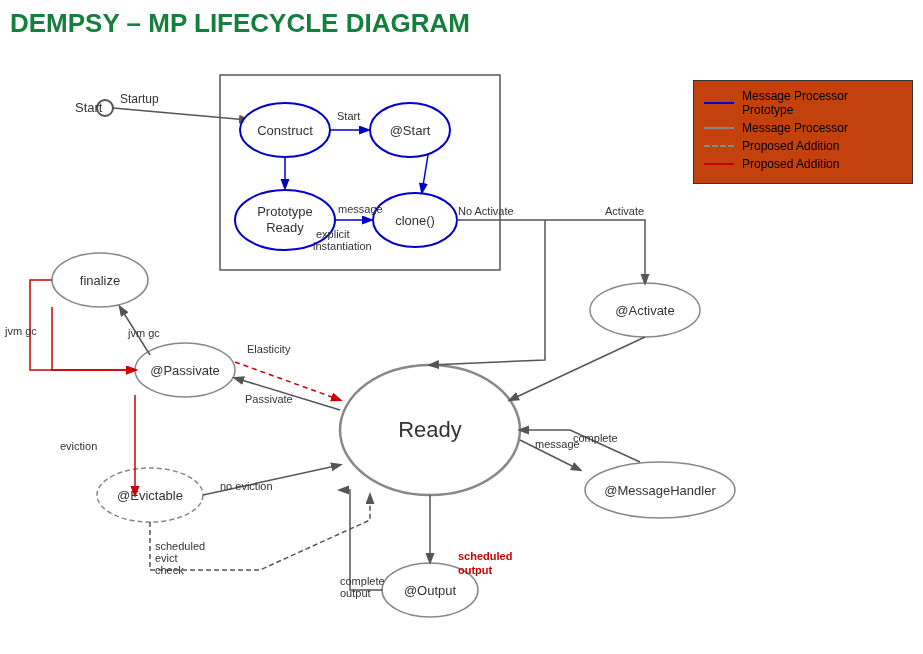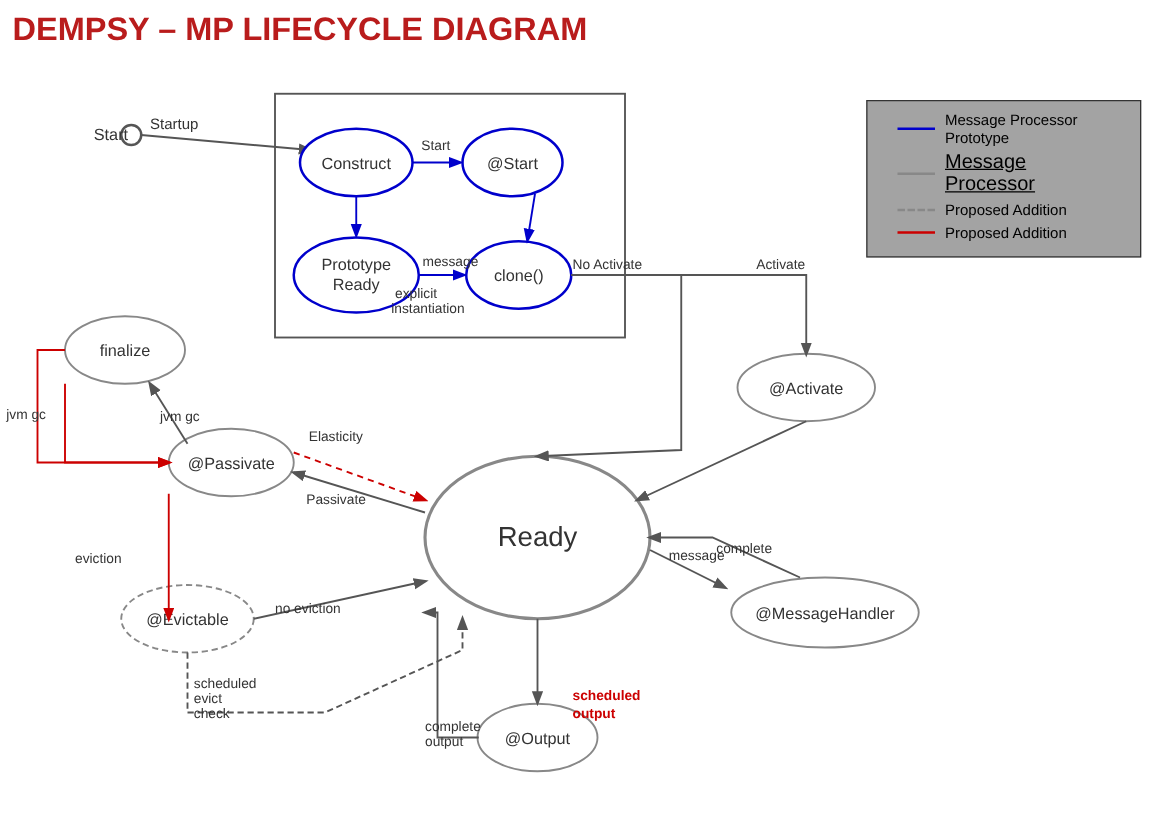--- a/index.html
+++ b/index.html
@@ -10,38 +10,38 @@
       font-family: Arial, sans-serif;
       overflow: hidden;
       position: relative;
     }
     .title {
       position: absolute;
       top: 8px;
       left: 10px;
       font-size: 26px;
       font-weight: bold;
-      color: #b91c1c;
+      color: #15803d;
     }
     svg {
       position: absolute;
       top: 0;
       left: 0;
       width: 923px;
       height: 654px;
     }
     .legend-box {
       position: absolute;
       top: 80px;
       right: 10px;
       width: 220px;
       border: 1px solid #333;
-      padding: 8px 24px;
+      padding: 8px 10px;
       font-size: 12px;
-      background: #a3a3a3;
+      background: #c2410c;
     }
     .legend-item {
       display: flex;
       align-items: center;
       margin-bottom: 4px;
     }
     .legend-line {
       width: 30px;
       height: 2px;
       margin-right: 8px;
@@ -190,21 +190,21 @@
 
 </svg>
 
 <div class="legend-box">
   <div class="legend-item">
     <div class="legend-line blue-solid"></div>
     <span style="font-size:12px;">Message Processor Prototype</span>
   </div>
   <div class="legend-item">
     <div class="legend-line gray-solid"></div>
-    <span style="font-size:16px;text-decoration:underline;">Message Processor</span>
+    <span style="font-size:12px;">Message Processor</span>
   </div>
   <div class="legend-item">
     <div class="legend-line gray-dashed"></div>
     <span style="font-size:12px;">Proposed Addition</span>
   </div>
   <div class="legend-item">
     <div class="legend-line red-solid"></div>
     <span style="font-size:12px;">Proposed Addition</span>
   </div>
 </div>

